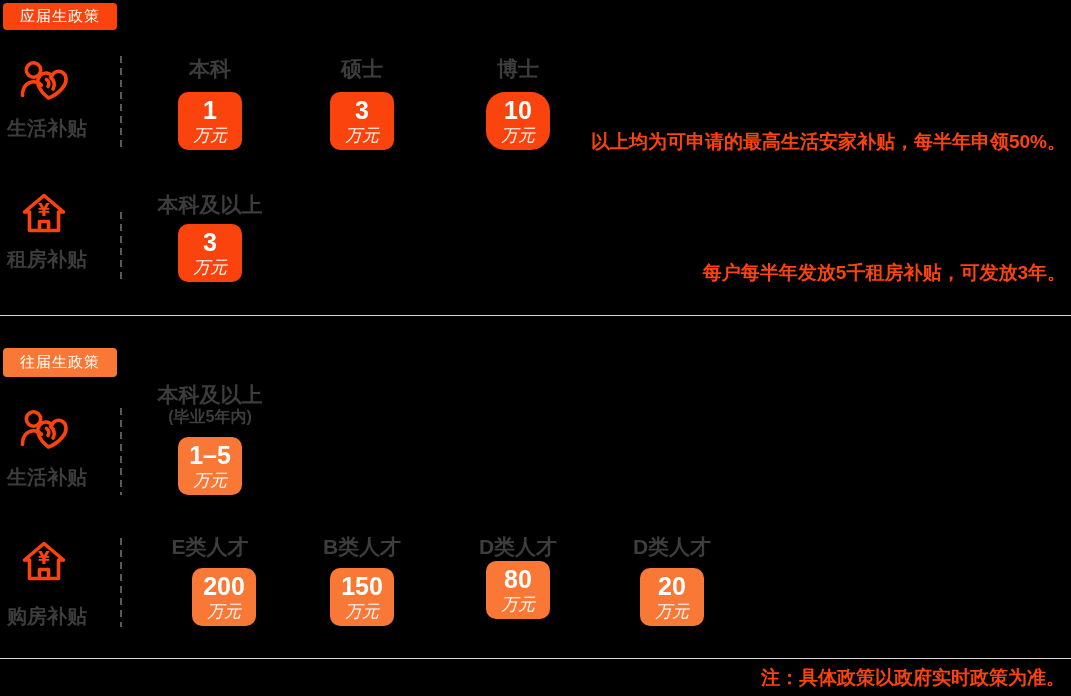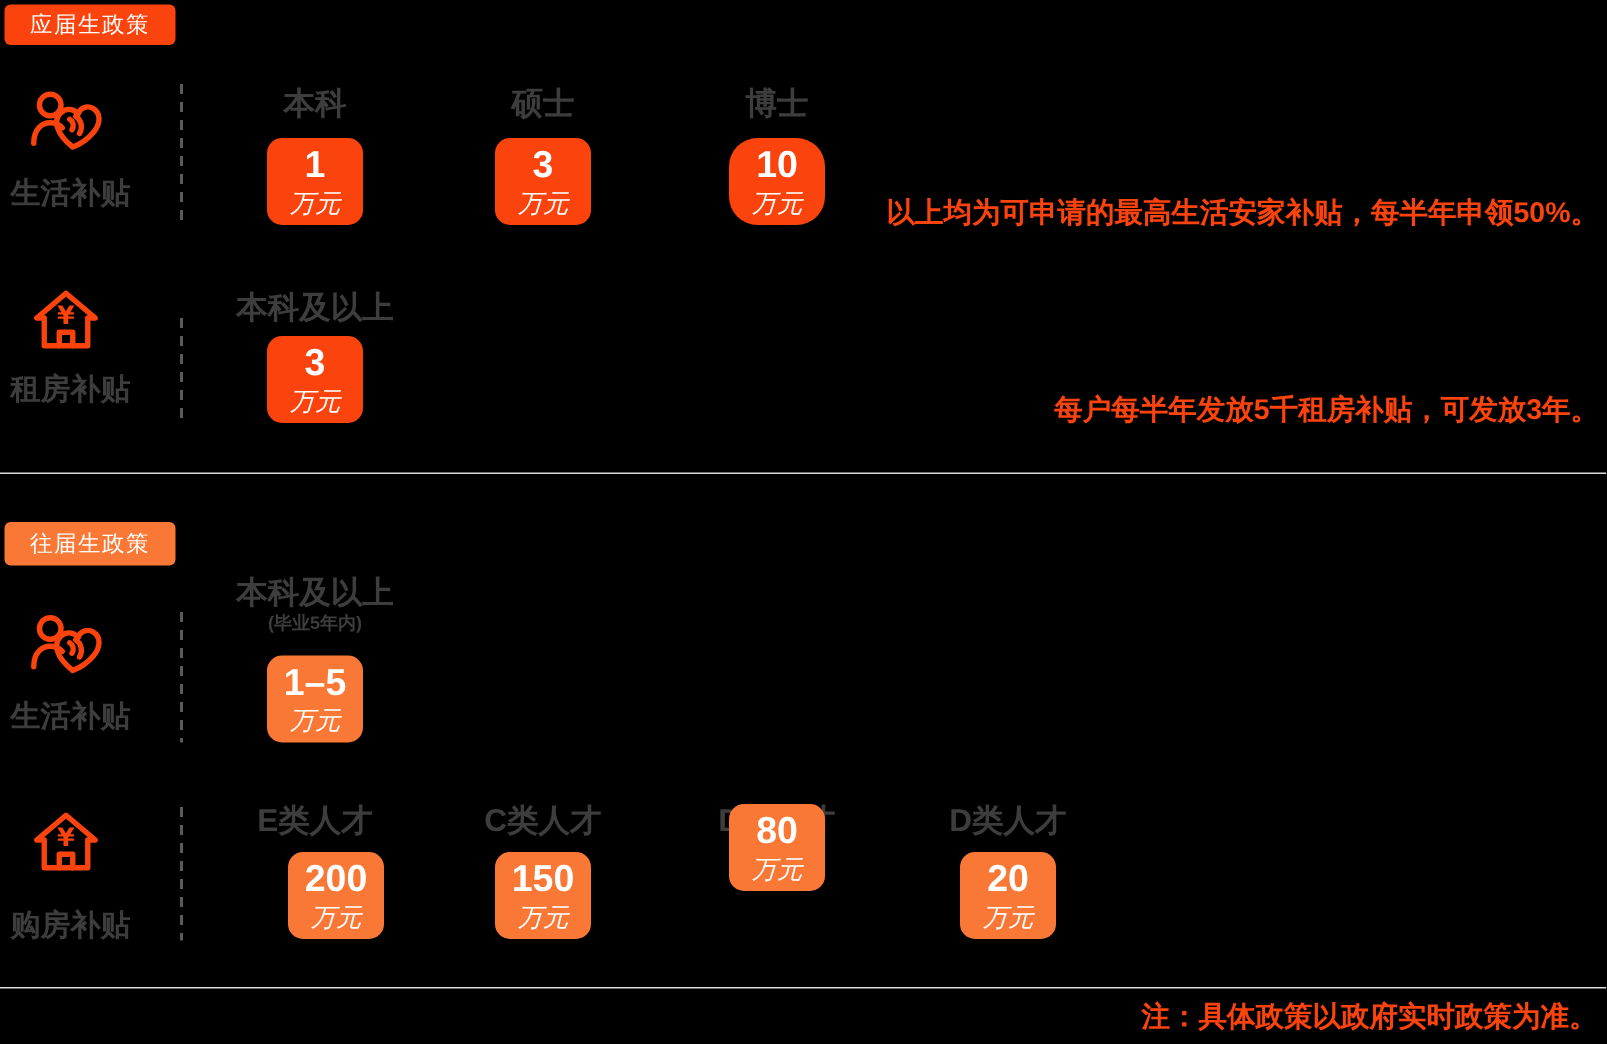--- a/index.html
+++ b/index.html
@@ -29,21 +29,21 @@
     position:absolute; left:120px; width:2px;
     background-image:repeating-linear-gradient(to bottom,#5a5a5a 0 7px,transparent 7px 12px);
   }
   .row-icon { position:absolute; left:20px; width:48px; height:48px; }
   .col-header {
     position:absolute; width:180px; text-align:center;
     color:#3d3d3d; font-size:21px; font-weight:600; white-space:nowrap;
   }
   .col-sub {
     position:absolute; width:180px; text-align:center;
-    color:#3d3d3d; font-size:12px; font-weight:600; white-space:nowrap;
+    color:#3d3d3d; font-size:16px; font-weight:600; white-space:nowrap;
   }
   .value-box {
     position:absolute; width:64px; height:58px; border-radius:10px; color:#fff;
     display:flex; flex-direction:column; align-items:center; justify-content:center;
   }
   .value-box .num  { font-size:25px; font-weight:600; line-height:1; }
   .value-box .unit { font-size:17px; font-weight:500; line-height:1; margin-top:4px;font-style:italic; }
   .row-note {
     position:absolute; right:5px; color:var(--accent-red);
     font-size:19px; font-weight:bold; white-space:nowrap;
@@ -117,27 +117,27 @@
           <text x="24" y="26" text-anchor="middle" font-size="17" font-weight="bold" stroke="none" fill="#fb430d" font-family="DejaVu Sans, sans-serif">¥</text>
           <path d="M19.5 40.5 V31.5 H28.5 V40.5"></path>
         </svg></div>
       <div class="row-label" style="top: 603px;">购房补贴</div>
       <div class="dash-line" style="top: 538px; height: 89px;"></div>
       <div class="col-header" style="left: 120px; top: 533px;">E类人才</div>
       <div class="value-box" style="left: 192px; top: 568px; background: var(--accent-orange); justify-content: center;">
         <span class="num">200</span>
         <span class="unit">万元</span>
       </div>
-      <div class="col-header" style="left: 272px; top: 533px;">C类人才</div>
+      <div class="col-header" style="left: 272px; top: 533px;">B类人才</div>
       <div class="value-box" style="left: 330px; top: 568px; background: var(--accent-orange);">
         <span class="num">150</span>
         <span class="unit">万元</span>
       </div>
       <div class="col-header" style="left: 428px; top: 533px;">D类人才</div>
-      <div class="value-box" style="left: 486px; top: 536px; background: var(--accent-orange);">
+      <div class="value-box" style="left: 486px; top: 561px; background: var(--accent-orange);">
         <span class="num">80</span>
         <span class="unit">万元</span>
       </div>
       <div class="col-header" style="left: 582px; top: 533px;">D类人才</div>
       <div class="value-box" style="left: 640px; top: 568px; background: var(--accent-orange);">
         <span class="num">20</span>
         <span class="unit">万元</span>
       </div>
     </div>
 </div>

